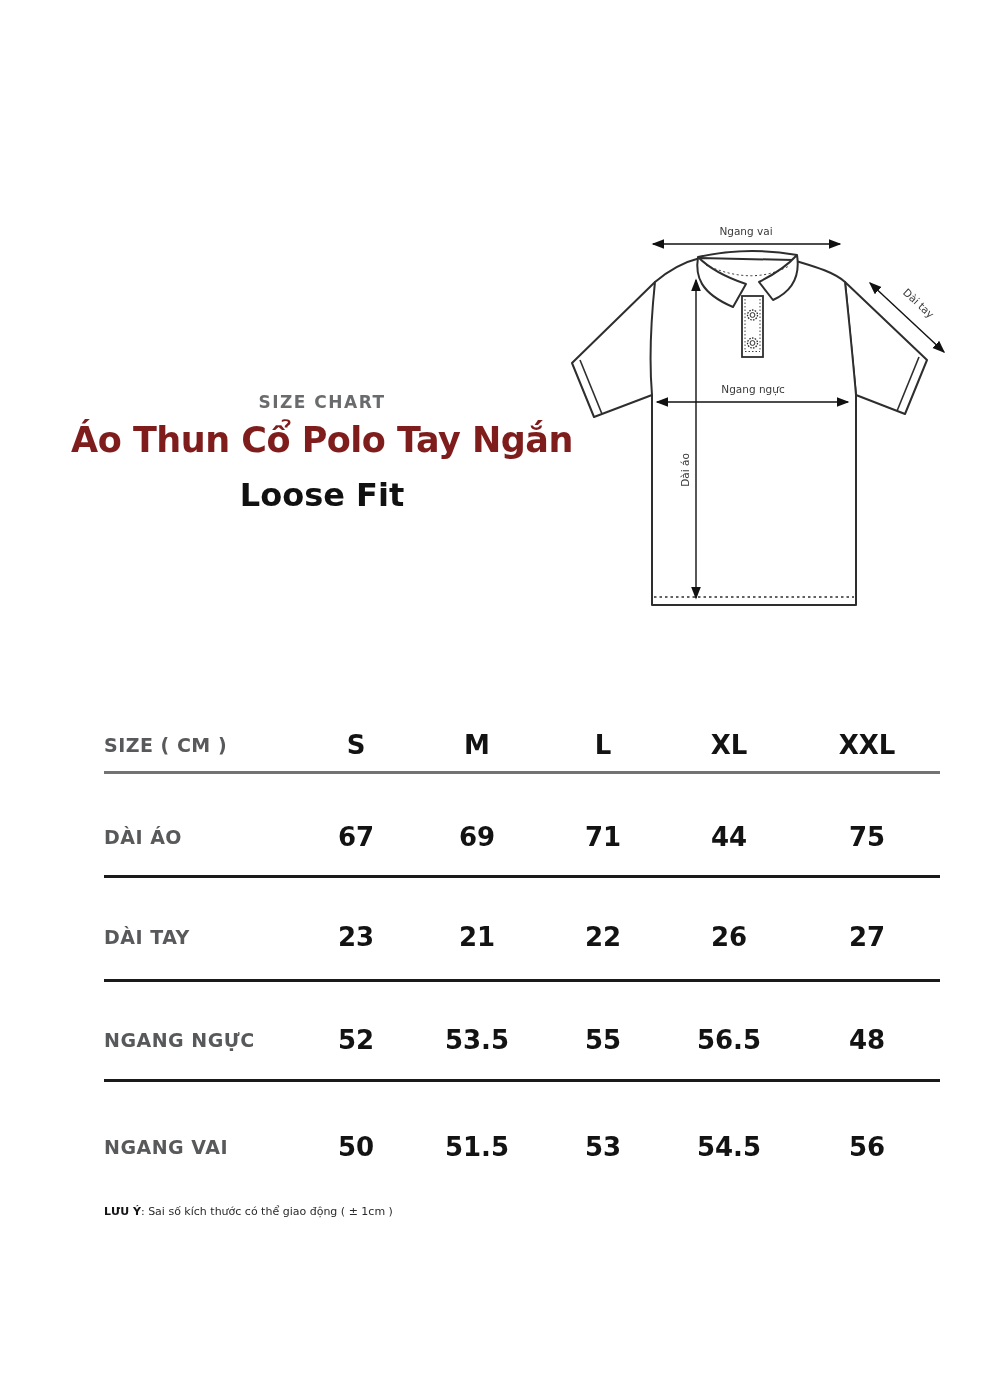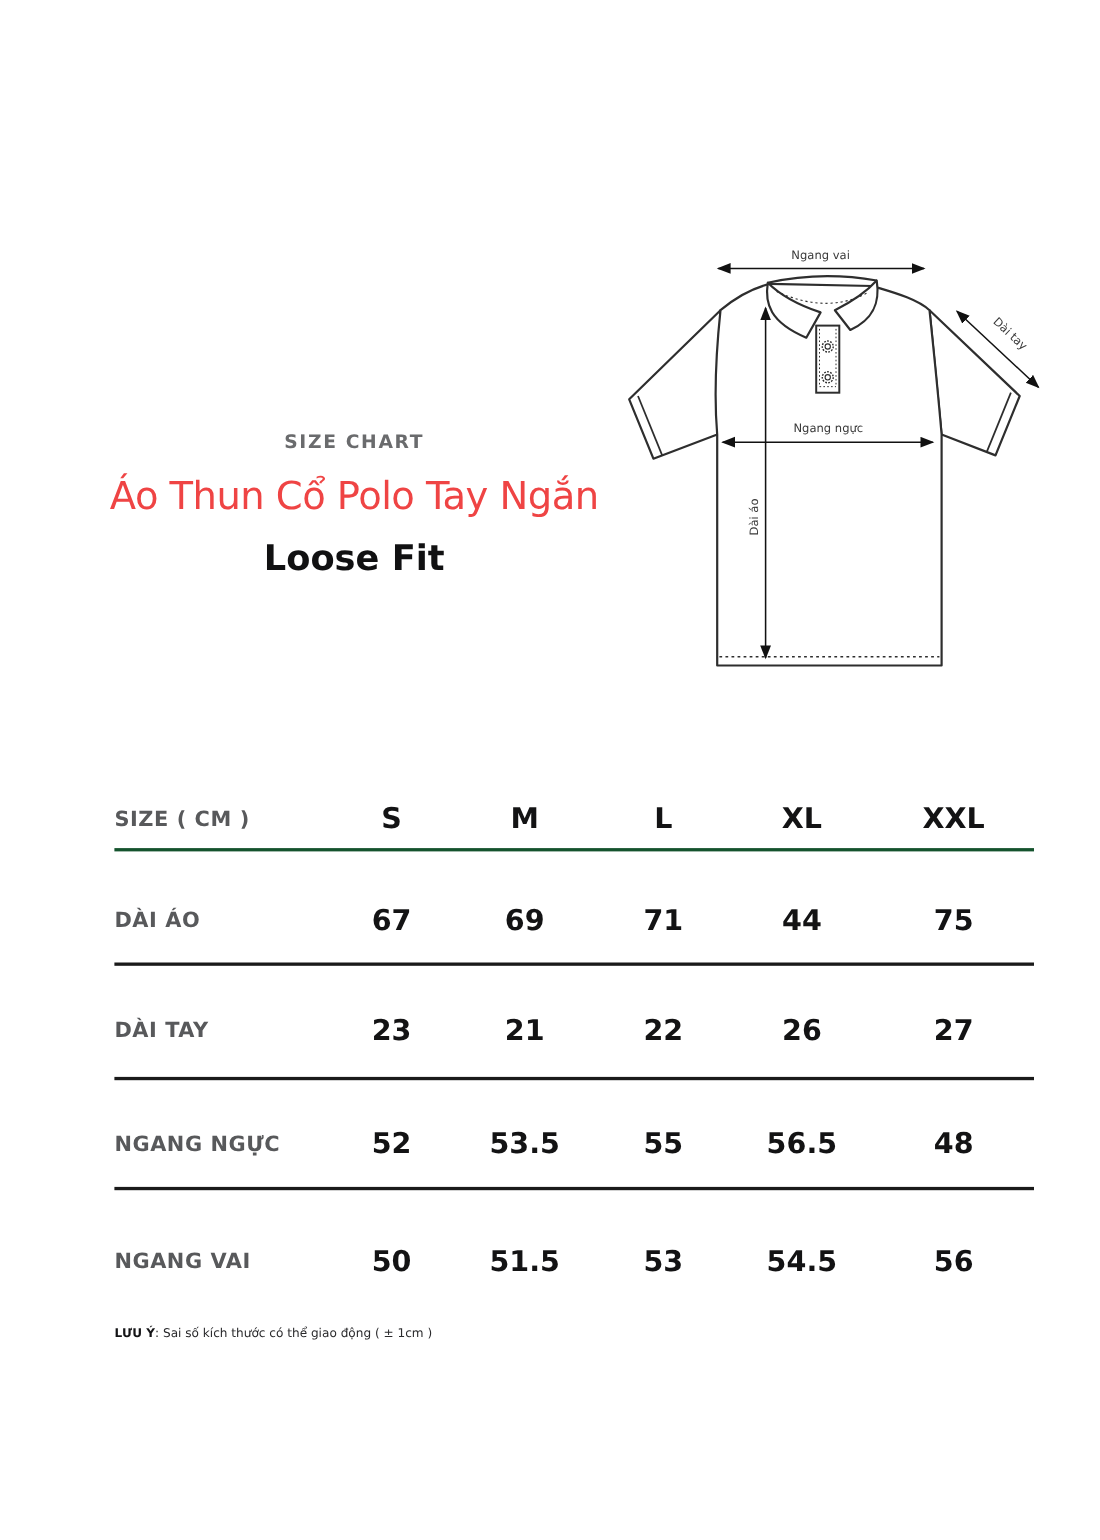--- a/index.html
+++ b/index.html
@@ -23,25 +23,25 @@
     text-align: center;
   }
   .eyebrow {
     font-size: 17px;
     font-weight: bold;
     letter-spacing: 1.5px;
     color: #6a6b6d;
     text-align: center;
   }
   .main-title {
-    margin-top: 20px;
+    margin-top: 8px;
     font-size: 35px;
-    font-weight: normal;
+    font-weight: bold;
     letter-spacing: -0.5px;
-    color: #ef4444;
+    color: #7f1d1d;
     white-space: nowrap;
   }
   .subtitle {
     margin-top: 16px;
     font-size: 32px;
     font-weight: bold;
     color: #111112;
   }
 
   
@@ -63,21 +63,21 @@
     position: absolute;
     left: 104px;
     top: 718px;
     width: 836px;
   }
   .t-row {
     display: grid;
     grid-template-columns: 196px 112px 130px 122px 130px 146px;
     align-items: center;
   }
-  .t-row.header   { height: 56px;  border-bottom: 3px solid #14532d; }
+  .t-row.header   { height: 56px;  border-bottom: 3px solid #737373; }
   .t-row.r1 { height: 104px; padding-top: 24px; border-bottom: 3px solid #1a1a1a; }
   .t-row.r2 { height: 104px; padding-top: 16px; border-bottom: 3px solid #1a1a1a; }
   .t-row.r3 { height: 100px; padding-top: 18px; border-bottom: 3px solid #1a1a1a; }
   .t-row.r4 { height: 104px; padding-top: 26px; }
   .t-label {
     font-size: 19px;
     font-weight: bold;
     letter-spacing: 0.5px;
     color: #58595b;
     text-align: left;

